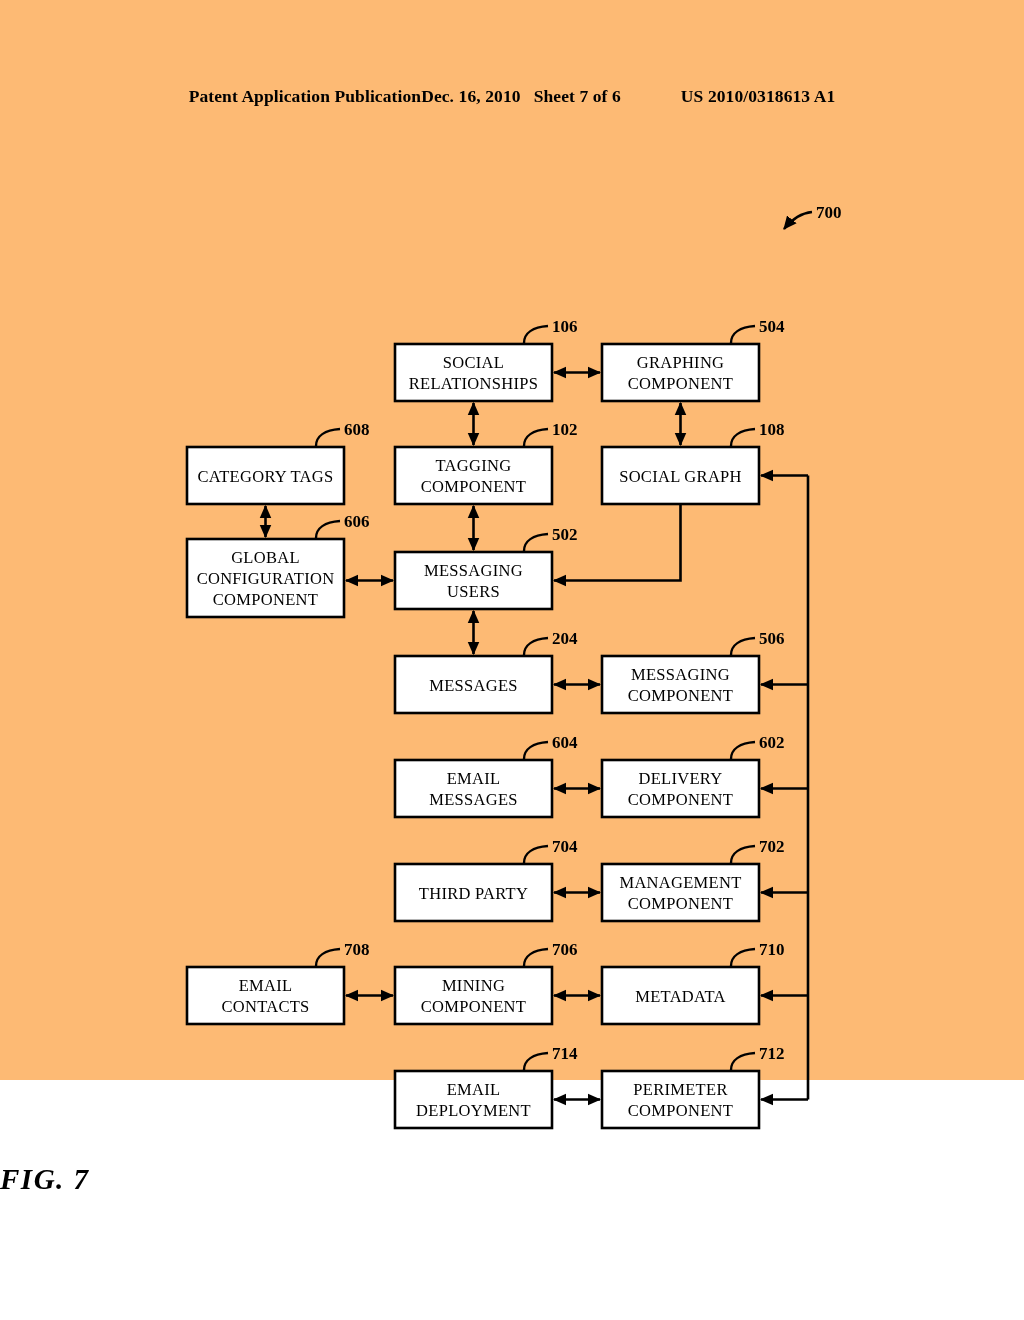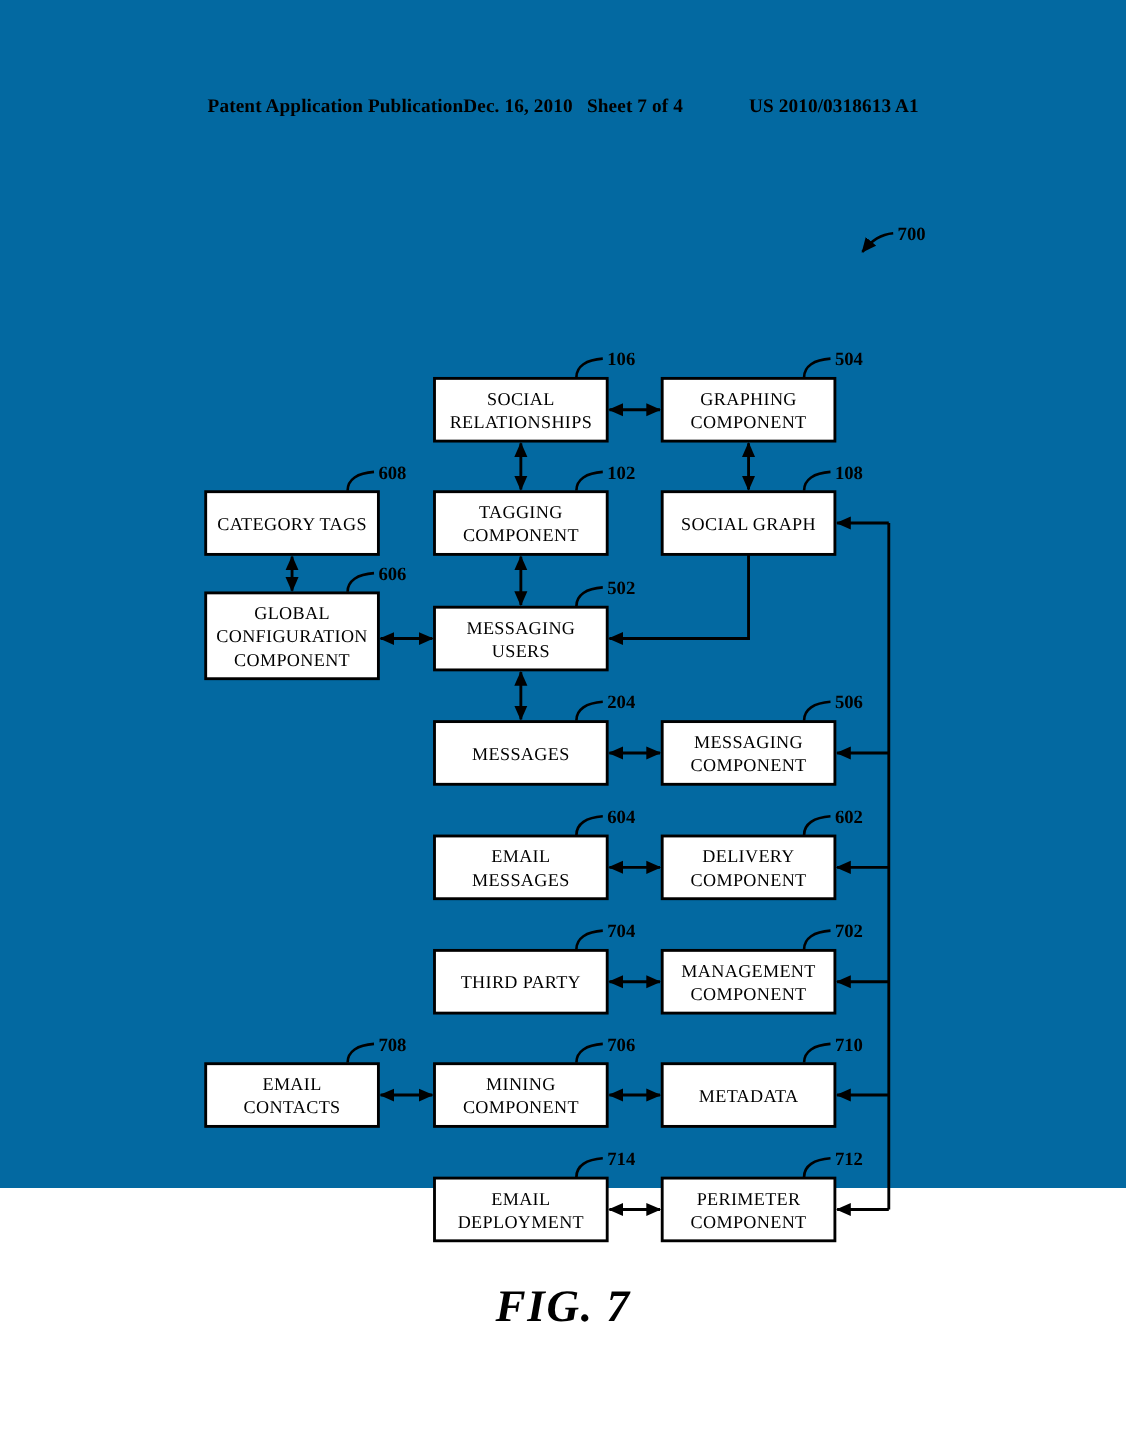--- a/index.html
+++ b/index.html
@@ -13,21 +13,21 @@
     position: relative;
     font-family: "Liberation Serif", serif;
     color: #000000;
     overflow: hidden;
   }
   #page {
     position: absolute;
     left: 0; top: 0;
     width: 1024px;
     height: 1080px;
-    background: #0369a1;
+    background: #fdba74;
   }
   .hdr {
     position: absolute;
     top: 86px;
     left: 0;
     width: 1024px;
     display: flex;
     justify-content: center;
     align-items: baseline;
     font-family: "Liberation Serif", serif;
@@ -77,37 +77,37 @@
   svg#figure path.lead {
     stroke: #000000;
     stroke-width: 2.4;
     fill: none;
   }
   .figcap {
     position: absolute;
     top: 1163px;
     left: 0;
     width: 1024px;
-    text-align: center;
+    text-align: left;
     font-family: "Liberation Serif", serif;
     font-style: italic;
     font-weight: bold;
-    font-size: 41px;
+    font-size: 29px;
     letter-spacing: 1.5px;
   }
 </style>
 </head>
 <body>
 
 <div id="page">
 
   <div class="hdr">
     <span class="h-pub">Patent Application Publication</span>
     <span class="h-date">Dec. 16, 2010</span>
-    <span class="h-sheet">Sheet 7 of 4</span>
+    <span class="h-sheet">Sheet 7 of 6</span>
     <span class="h-num">US 2010/0318613 A1</span>
   </div>
 
   <svg id="figure" viewBox="0 0 1024 1320">
     <defs>
       <marker id="arrow" viewBox="0 0 10 10" refX="9.2" refY="5" markerWidth="5.2" markerHeight="5.2" orient="auto-start-reverse" markerUnits="strokeWidth">
         <path d="M 0 0.6 L 10 5 L 0 9.4 z" fill="#000000"></path>
       </marker>
       <marker id="arrowbig" viewBox="0 0 10 10" refX="9.2" refY="5" markerWidth="5.6" markerHeight="5.6" orient="auto-start-reverse" markerUnits="strokeWidth">
         <path d="M 0 0.4 L 10 5 L 0 9.6 z" fill="#000000"></path>

